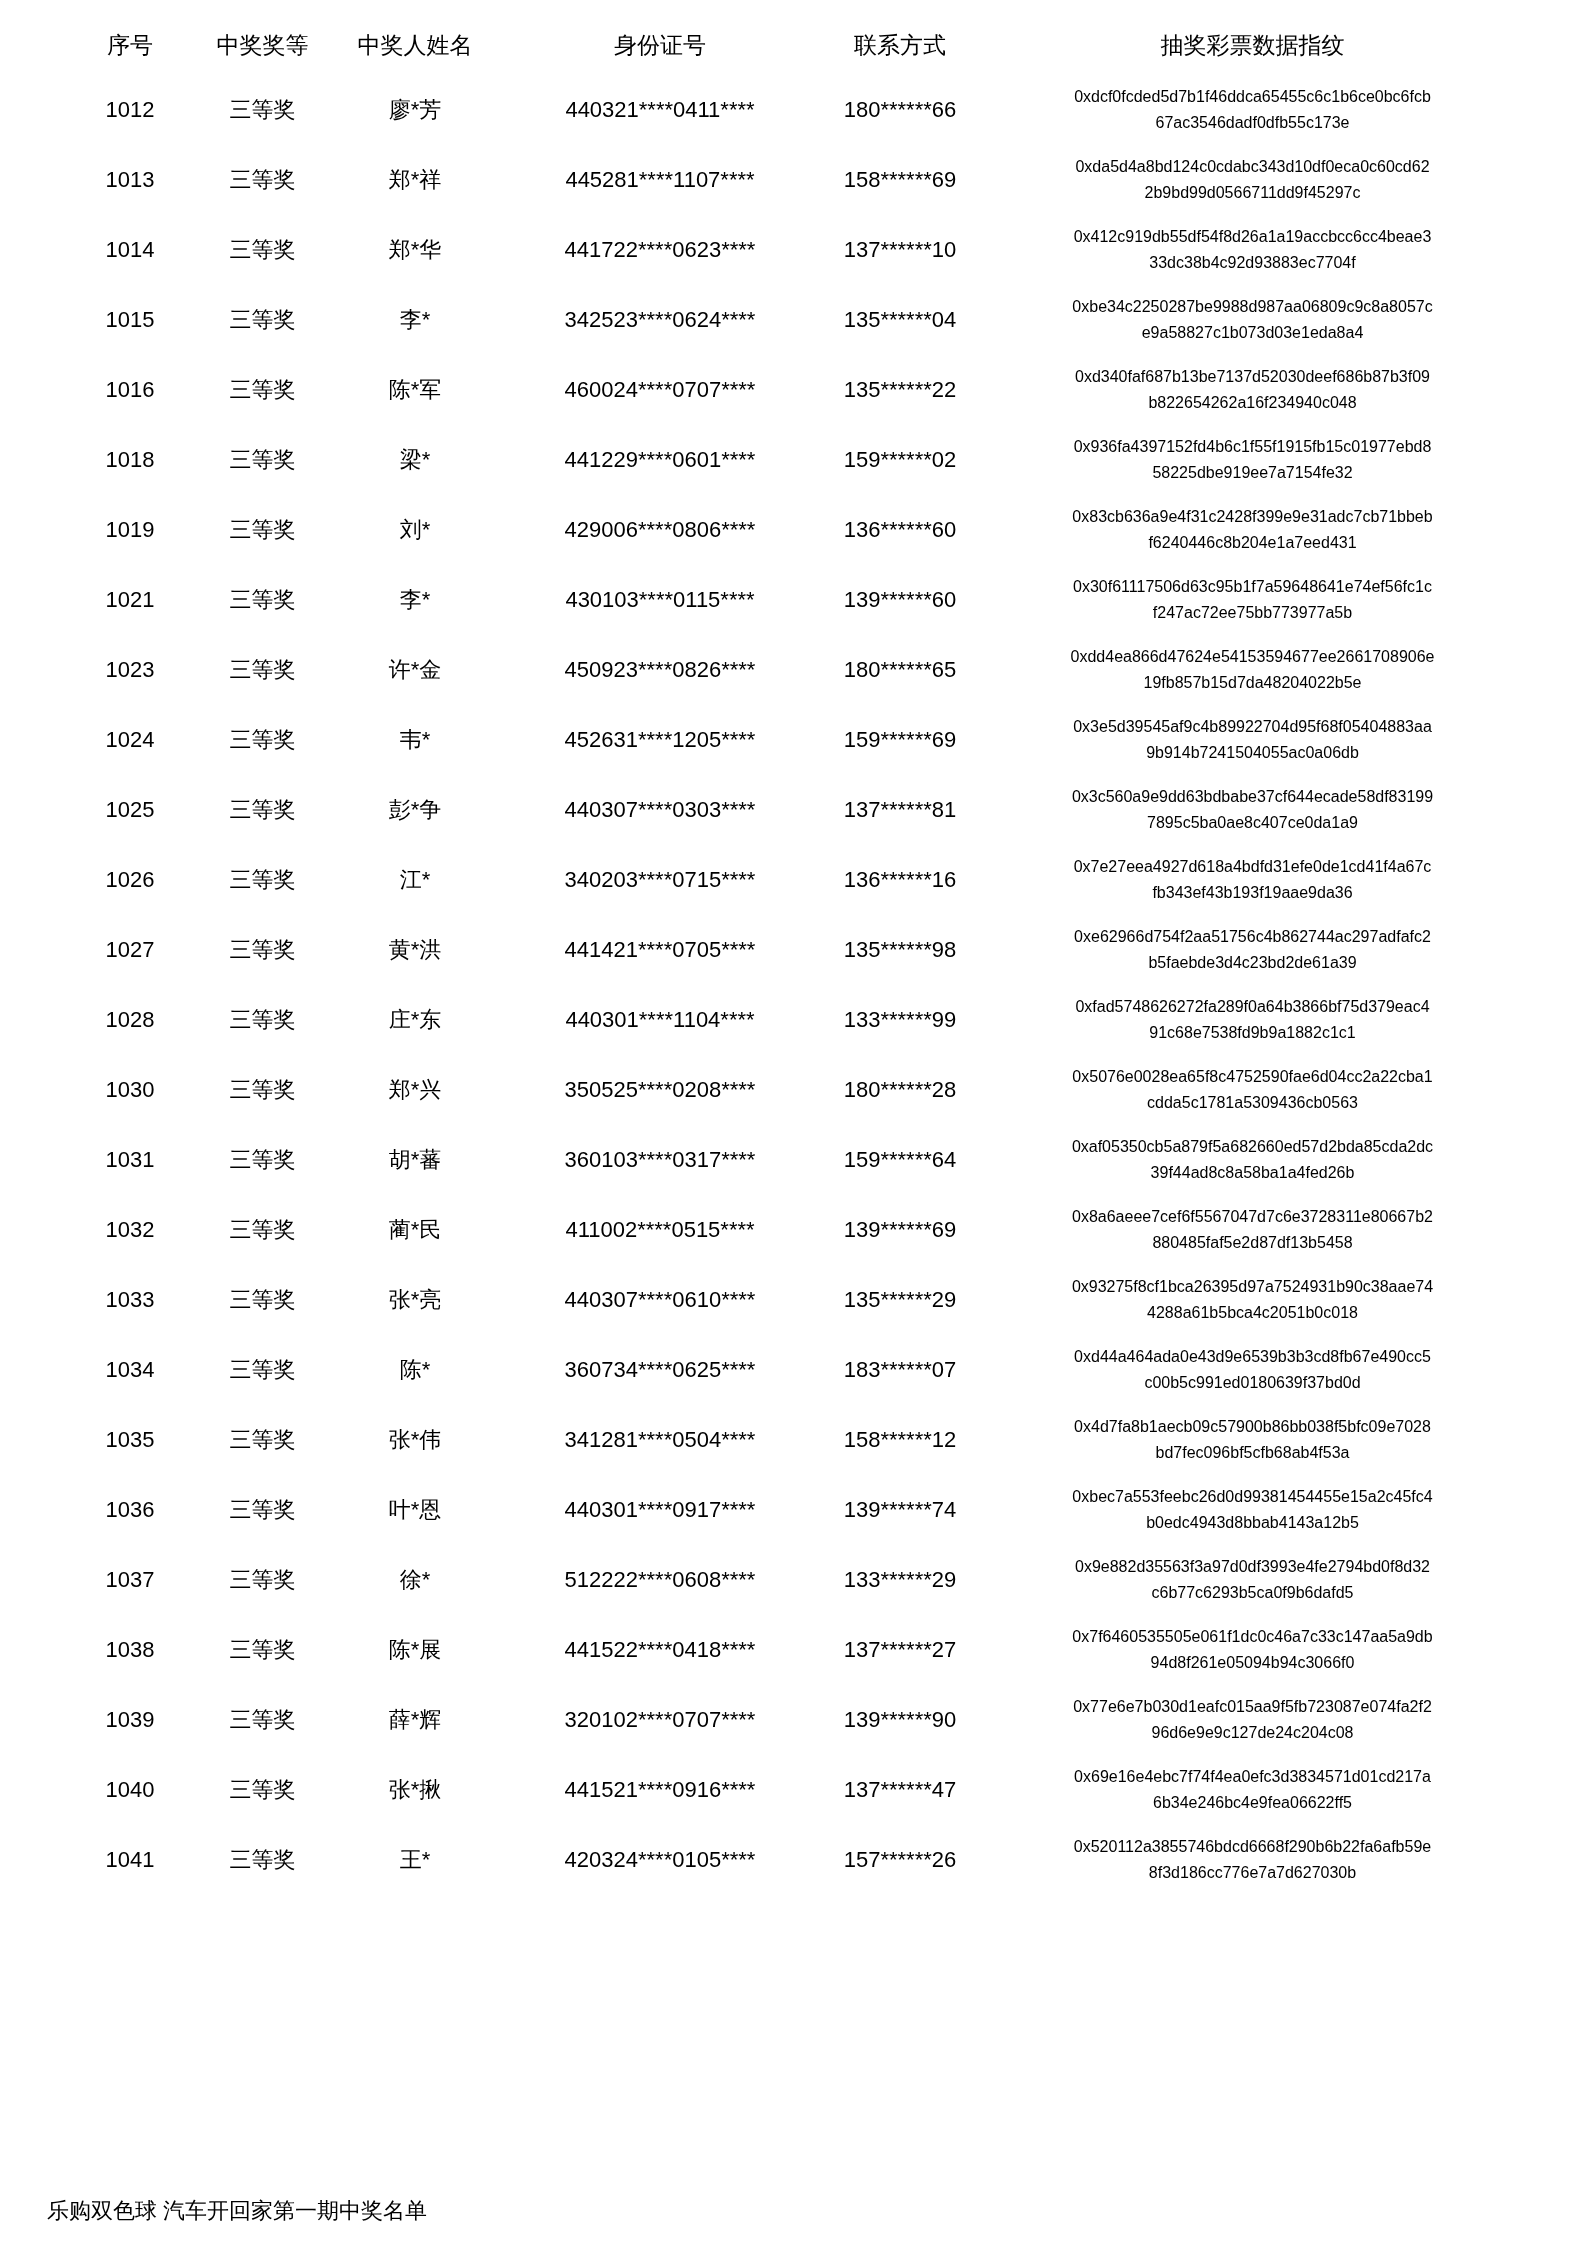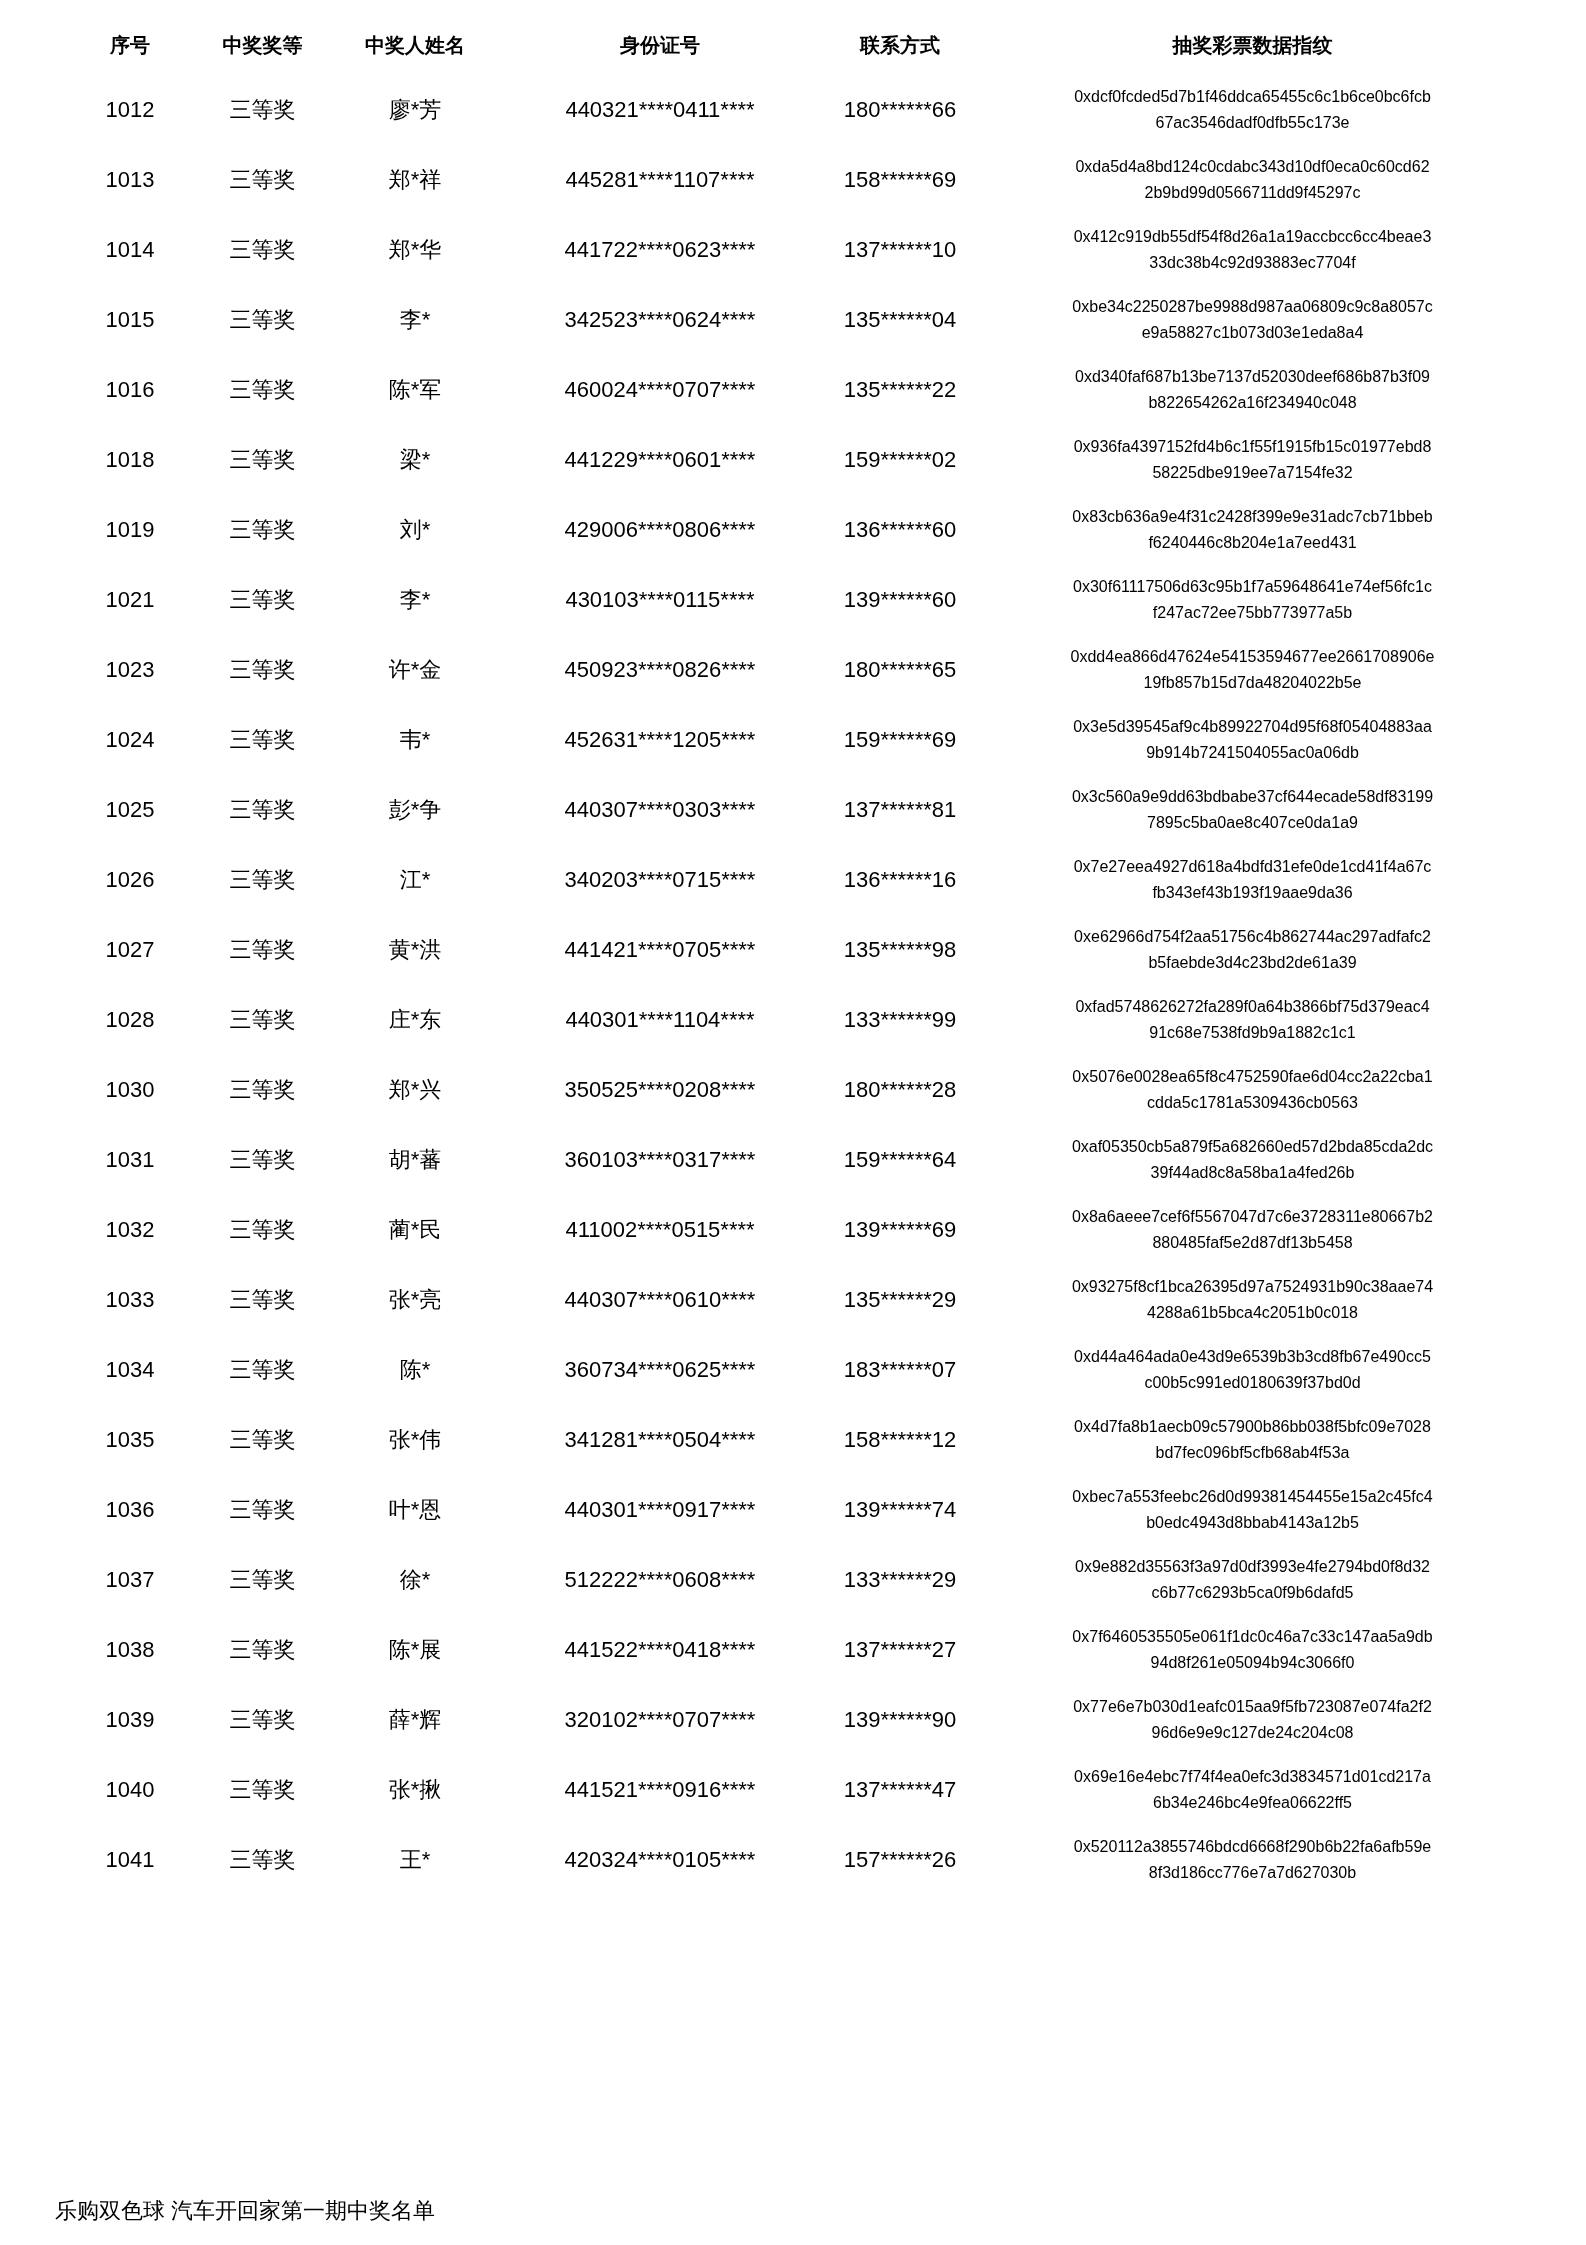--- a/index.html
+++ b/index.html
@@ -23,22 +23,22 @@
     border-collapse: collapse;
     table-layout: fixed;
   }
   col.c-no    { width: 150px; }
   col.c-prize { width: 115px; }
   col.c-name  { width: 190px; }
   col.c-id    { width: 300px; }
   col.c-phone { width: 180px; }
   col.c-fp    { width: 525px; }
   th {
-    font-size: 20px;
-    font-weight: bold;
+    font-size: 23px;
+    font-weight: normal;
     text-align: center;
     vertical-align: middle;
     height: 60px;
     padding: 0;
     white-space: nowrap;
   }
   td {
     font-size: 22px;
     font-weight: normal;
     text-align: center;
@@ -49,21 +49,21 @@
   }
   td.fp-cell {
     font-size: 16px;
     line-height: 26px;
   }
   td.fp-cell div {
     white-space: nowrap;
   }
   .footer-caption {
     position: absolute;
-    left: 55px;
+    left: 47px;
     top: 2196px;
     font-size: 22px;
     white-space: nowrap;
   }
 </style>
 </head>
 <body>
 
 <table class="winners-table">
   <colgroup>

